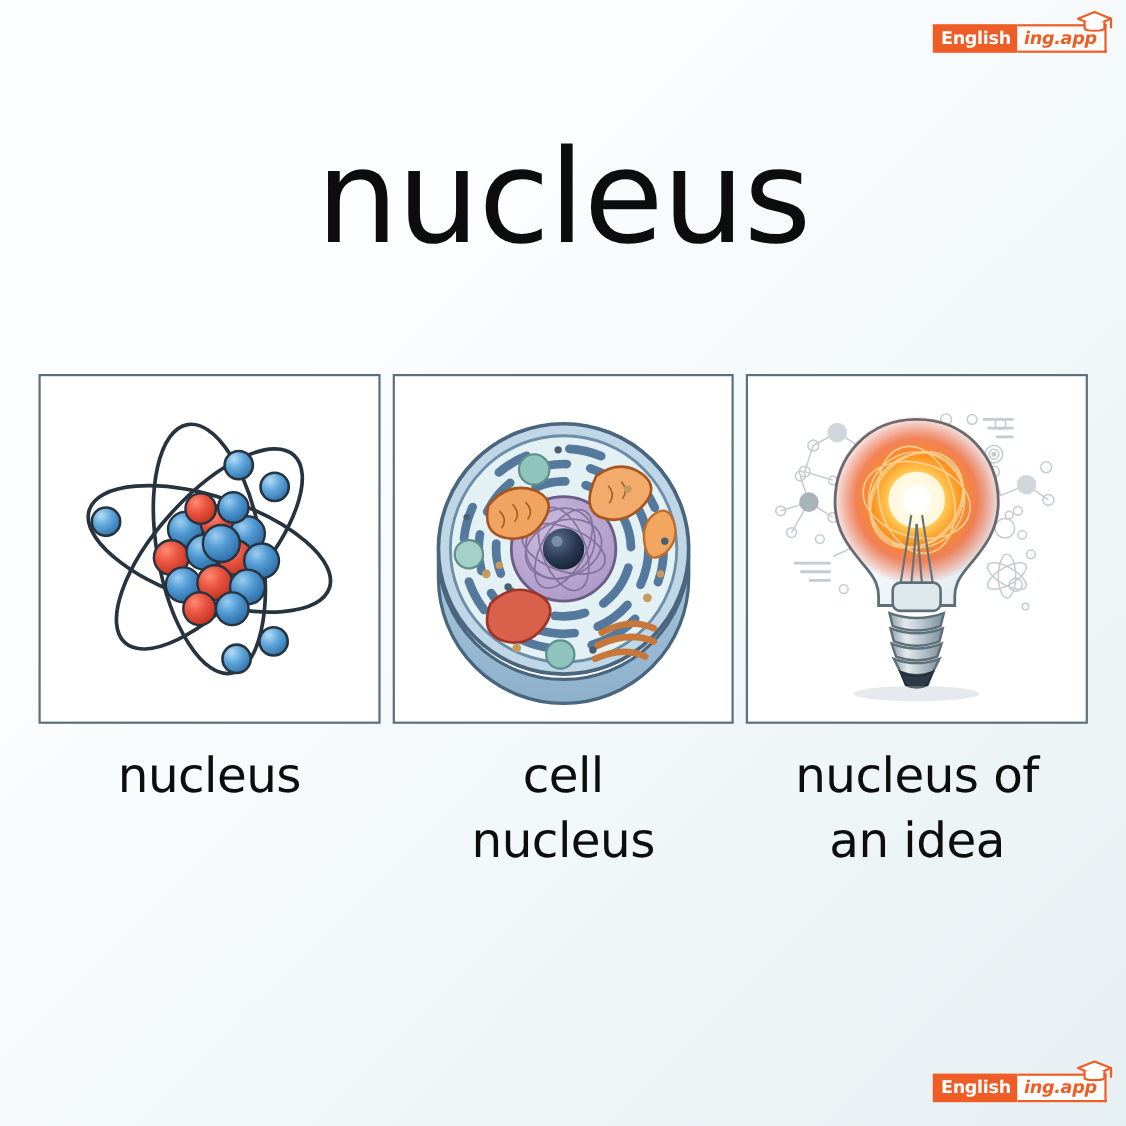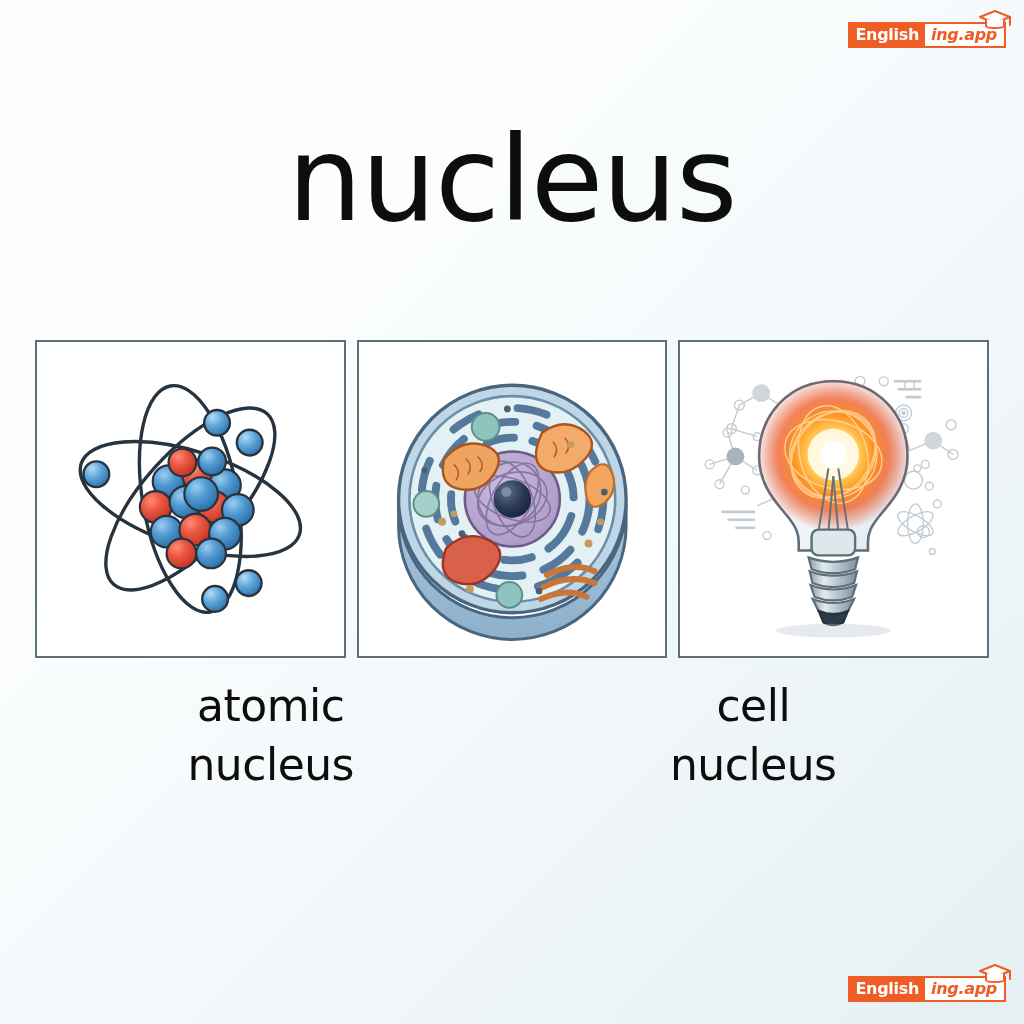--- a/index.html
+++ b/index.html
@@ -332,26 +332,29 @@
       </g>
       <path d="M140 268 q15 7 30 0 l-5 12 q-10 5 -20 0 z" fill="#2d3b48" stroke="#22303c" stroke-width="2"></path>
 
       <ellipse cx="155" cy="288" rx="58" ry="7" fill="#b6c4cd" opacity="0.35"></ellipse>
     </svg>
   </div>
 </div>
 
 <div class="captions">
   <div class="caption">
-    <span class="l1">atomic</span>
     <span class="l2">nucleus</span>
   </div>
   <div class="caption">
     <span class="l1">cell</span>
     <span class="l2">nucleus</span>
+  </div>
+  <div class="caption">
+    <span class="l1">nucleus of</span>
+    <span class="l2">an idea</span>
   </div>
 </div>
 
 <div class="logo-badge logo-top">
   <div class="logo-wrap">
     <span class="logo-left">English</span>
     <span class="logo-right">ing.app</span>
     <svg class="cap-icon" width="34" height="22" viewBox="0 0 34 22">
       <path d="M17 2 L32 8 L17 14 L2 8 Z" fill="#ffffff" stroke="#ee5d25" stroke-width="2" stroke-linejoin="round"></path>
       <path d="M8 10.5 L8 17 c0 2.6 18 2.6 18 0 L26 10.5" fill="#ffffff" stroke="#ee5d25" stroke-width="2" stroke-linejoin="round"></path>

